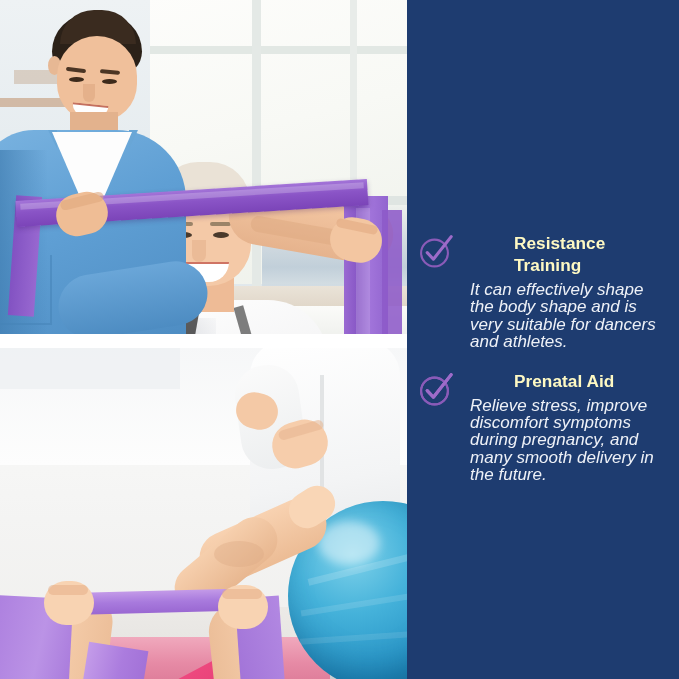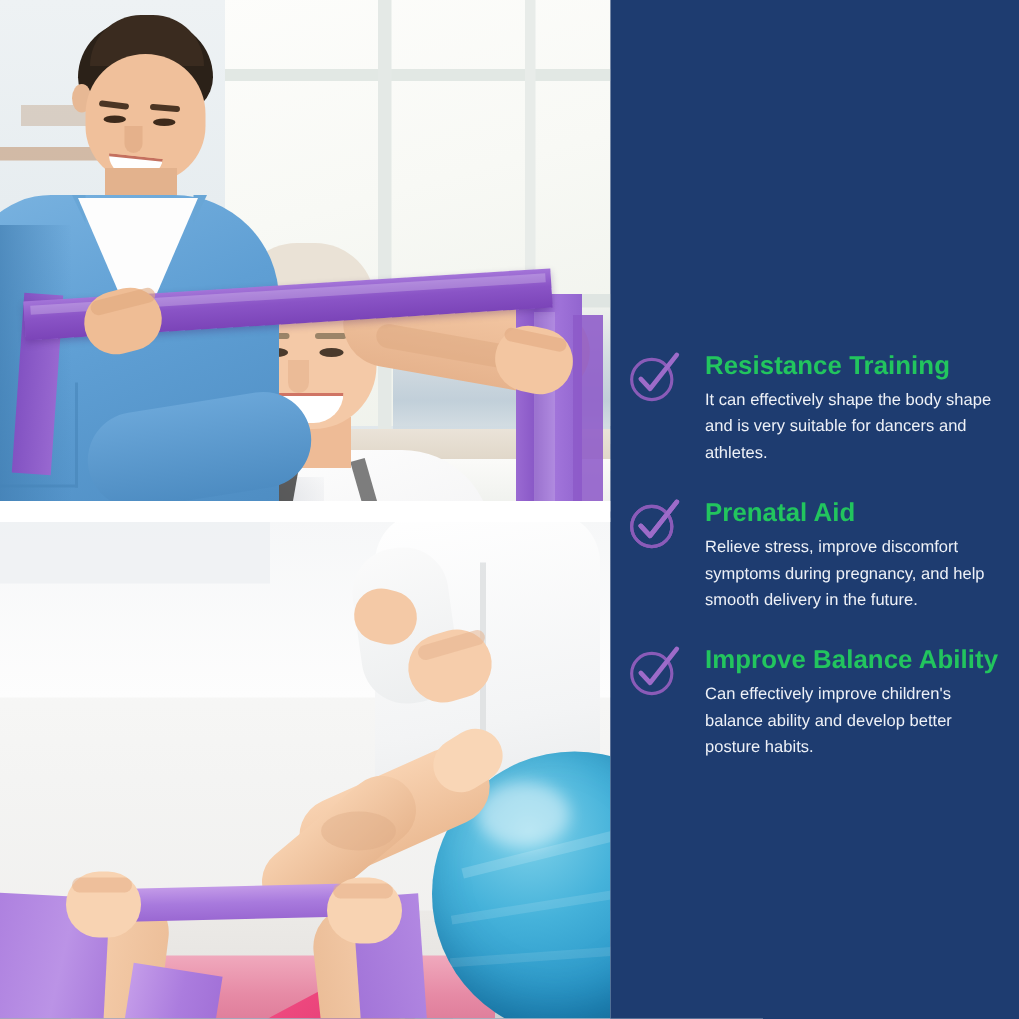--- a/index.html
+++ b/index.html
@@ -192,22 +192,22 @@
      font-family:"DejaVu Sans Condensed","Liberation Sans Narrow","Liberation Sans", sans-serif;
      transform:scaleX(.93); transform-origin:left center; white-space:nowrap; }
   .banner-sub { margin-top:7px; color:#f4ecfa; font-size:14.3px; line-height:21.5px;
      font-weight:400; letter-spacing:.05px; max-width:252px; }
 
   
   .features { position:absolute; left:418px; top:232px; width:252px; }
   .feature { position:relative; padding-left:52px; margin-bottom:19px; }
   .feature:last-child { margin-bottom:0; }
   .f-icon { position:absolute; left:0px; top:1px; width:36px; height:36px; }
-  .f-title { color:#22c55e; font-size:17.2px; font-weight:600; line-height:22px; letter-spacing:.05px; }
-  .f-desc { margin-top:5px; color:#eef1f7; font-size:11px; line-height:17.4px; letter-spacing:.02px; max-width:198px; }
+  .f-title { color:#fef9c3; font-size:17.2px; font-weight:600; line-height:22px; letter-spacing:.05px;margin-left:44px; }
+  .f-desc { margin-top:5px; color:#eef1f7; font-size:17px; line-height:17.4px; letter-spacing:.02px; max-width:198px;font-style:italic; }
 </style>
 </head>
 <body>
 
 <div id="root">
 
   <div class="photo-col">
 
     <div class="photo photo-top">
       <div class="pt-bg"></div>
@@ -344,28 +344,18 @@
     </div>
 
     <div class="feature">
       <span class="f-icon">
         <svg viewBox="0 0 36 36" width="36" height="36">
           <circle cx="16.5" cy="20" r="13.4" fill="none" stroke="#8a5bb8" stroke-width="2.1"></circle>
           <path d="M9.2 19.6 L15.4 26.2 L33.2 3.6" fill="none" stroke="#9d6bc9" stroke-width="3.1" stroke-linecap="round" stroke-linejoin="round"></path>
         </svg>
       </span>
       <div class="f-title">Prenatal Aid</div>
-      <div class="f-desc">Relieve stress, improve discomfort symptoms during pregnancy, and help smooth delivery in the future.</div>
-    </div>
-
-    <div class="feature">
-      <span class="f-icon">
-        <svg viewBox="0 0 36 36" width="36" height="36">
-          <circle cx="16.5" cy="20" r="13.4" fill="none" stroke="#8a5bb8" stroke-width="2.1"></circle>
-          <path d="M9.2 19.6 L15.4 26.2 L33.2 3.6" fill="none" stroke="#9d6bc9" stroke-width="3.1" stroke-linecap="round" stroke-linejoin="round"></path>
-        </svg>
-      </span>
-      <div class="f-title">Improve Balance Ability</div>
-      <div class="f-desc">Can effectively improve children's balance ability and develop better posture habits.</div>
-    </div>
+      <div class="f-desc">Relieve stress, improve discomfort symptoms during pregnancy, and many smooth delivery in the future.</div>
+    </div>
+
 
   </div>
 </div>
 
 </body></html>

